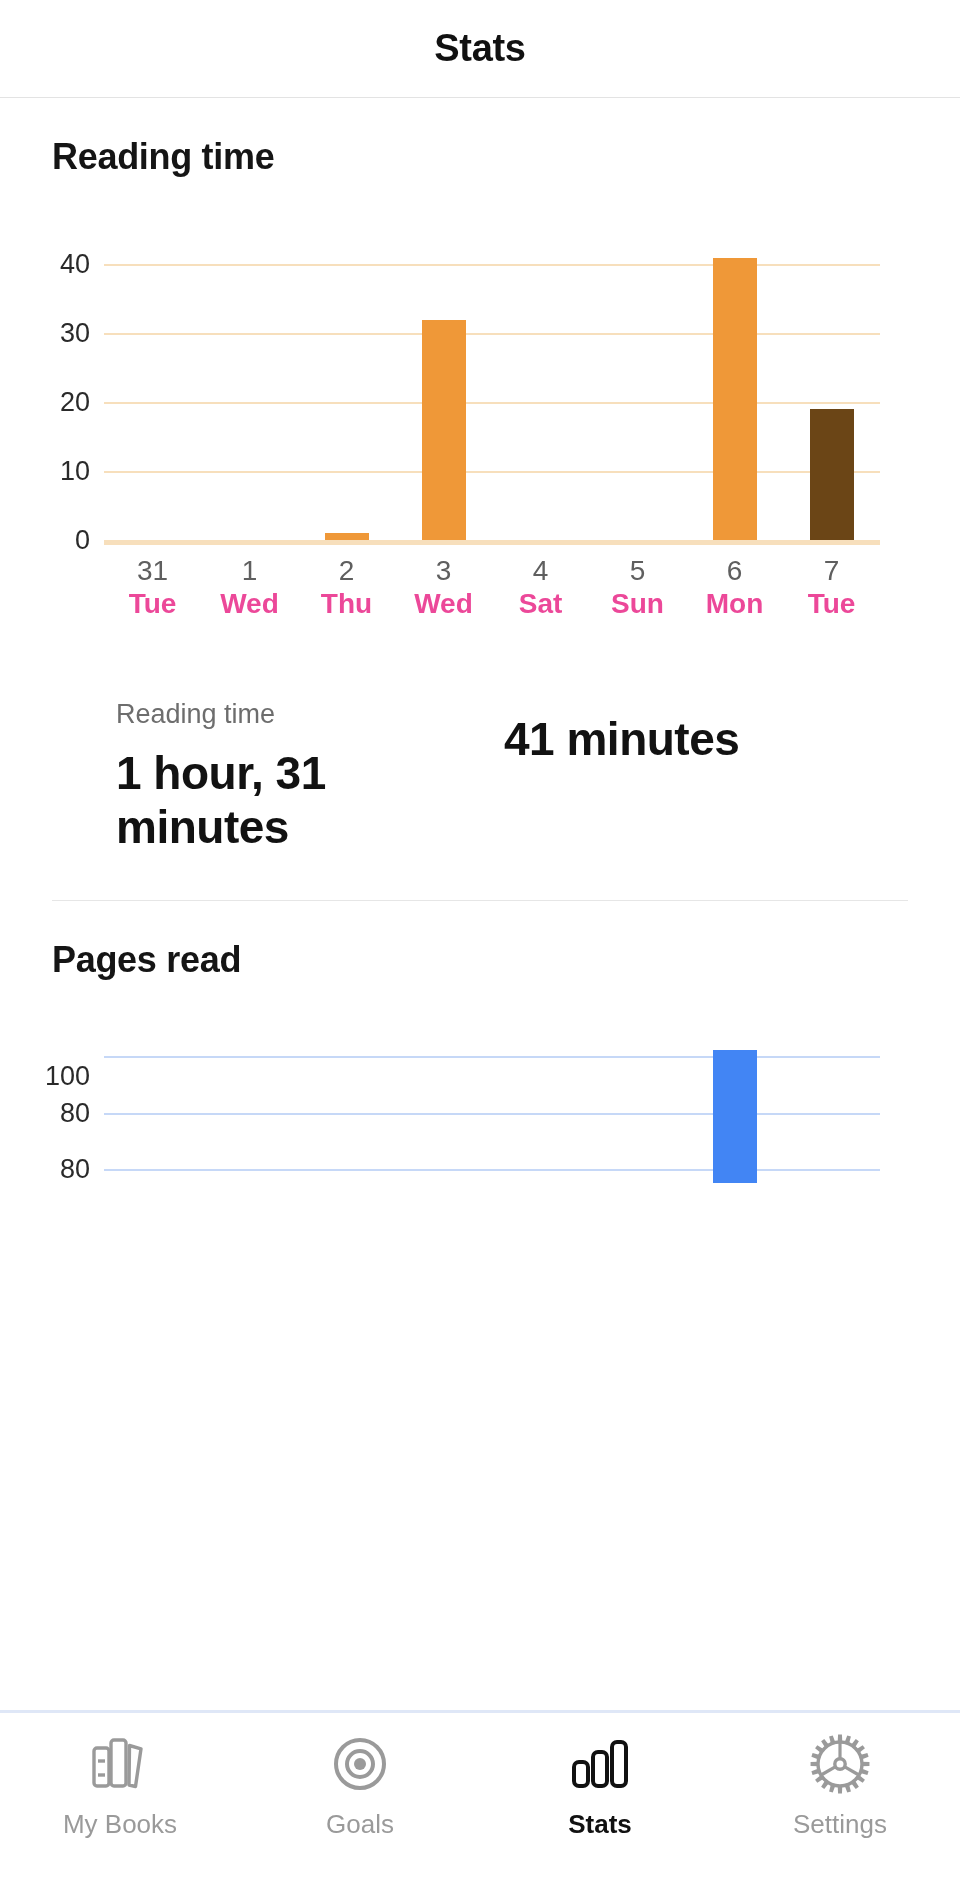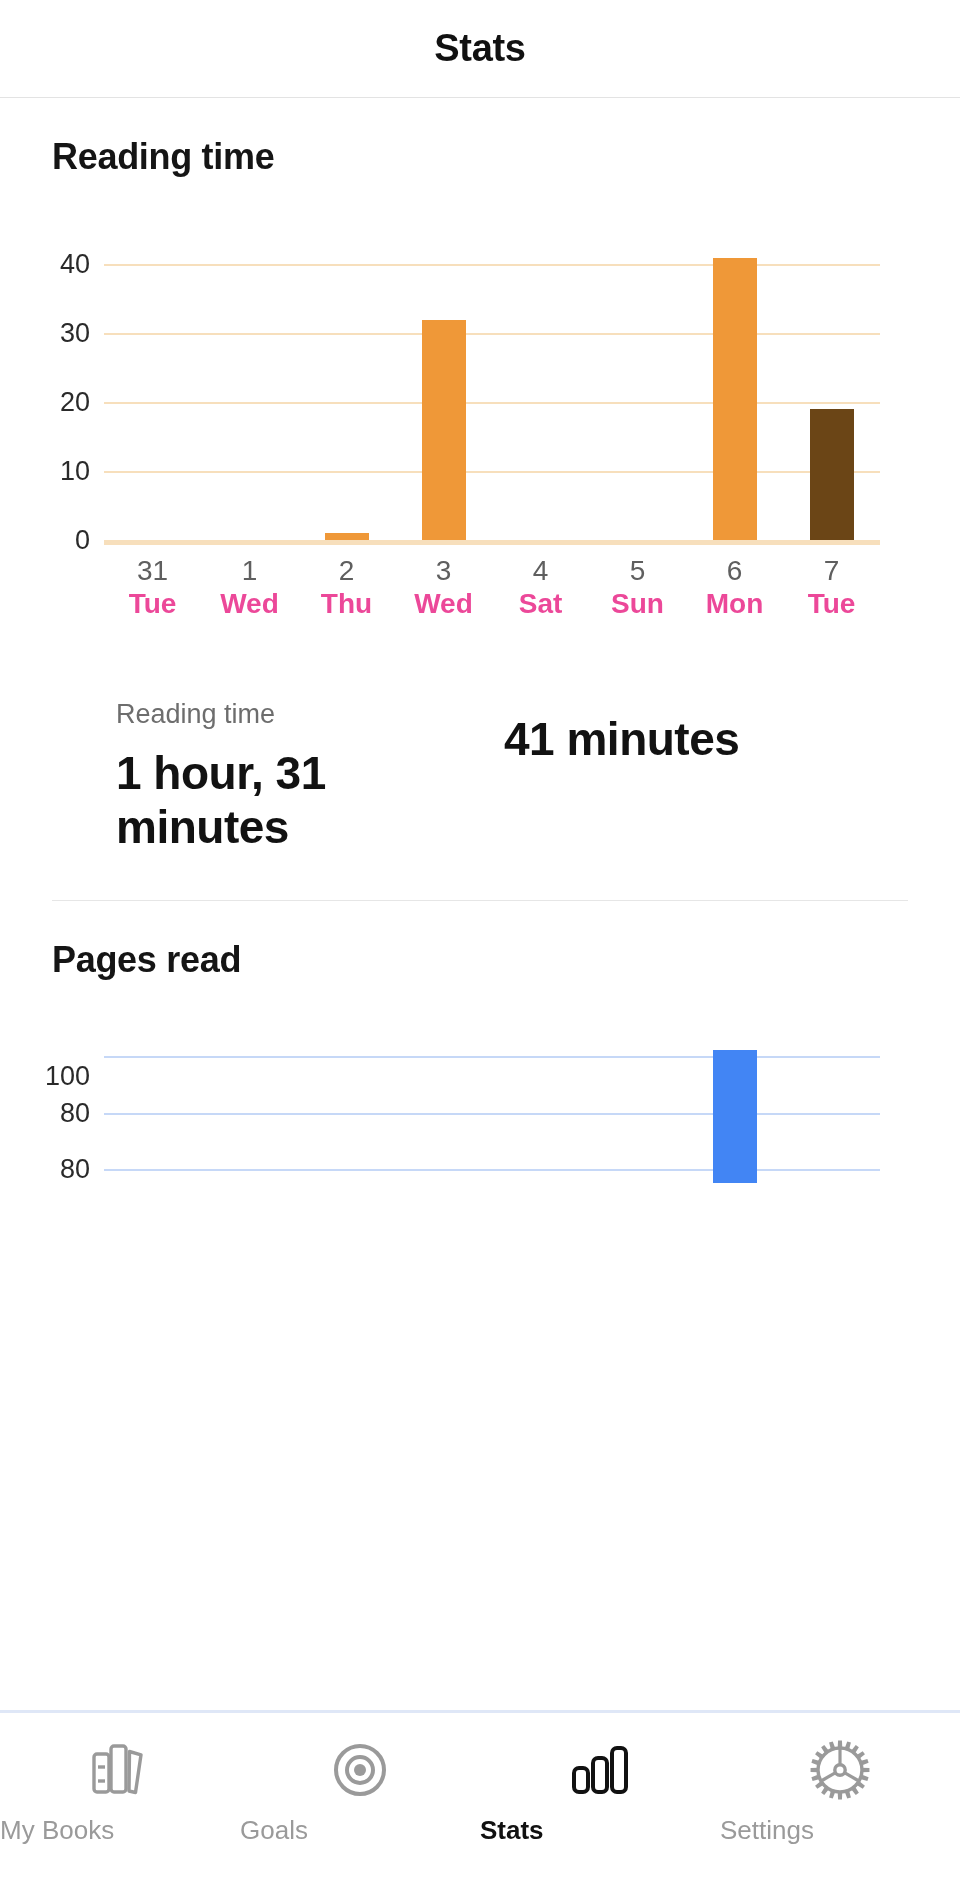--- a/index.html
+++ b/index.html
@@ -82,22 +82,22 @@
   
   .tabbar {
     position: absolute; left: 0; right: 0; bottom: 0;
     height: 168px;
     background: #fff;
     border-top: 3px solid #dfe7f7;
     display: flex; align-items: flex-start;
   }
   .tab {
     flex: 1; display: flex; flex-direction: column;
-    justify-content: flex-start;
-    padding-top: 22px;
+    align-items: center; justify-content: flex-start;
+    padding-top: 16px;
     cursor: pointer;
   }
   .tab-icon { height: 70px; display: flex; align-items: center; justify-content: center; }
   .tab-label { font-size: 26px; color: #9a9a9a; margin-top: 10px; }
   .tab.active .tab-label { color: #111; font-weight: 700; }
 </style>
 </head>
 <body>
 
 <div class="screen">

